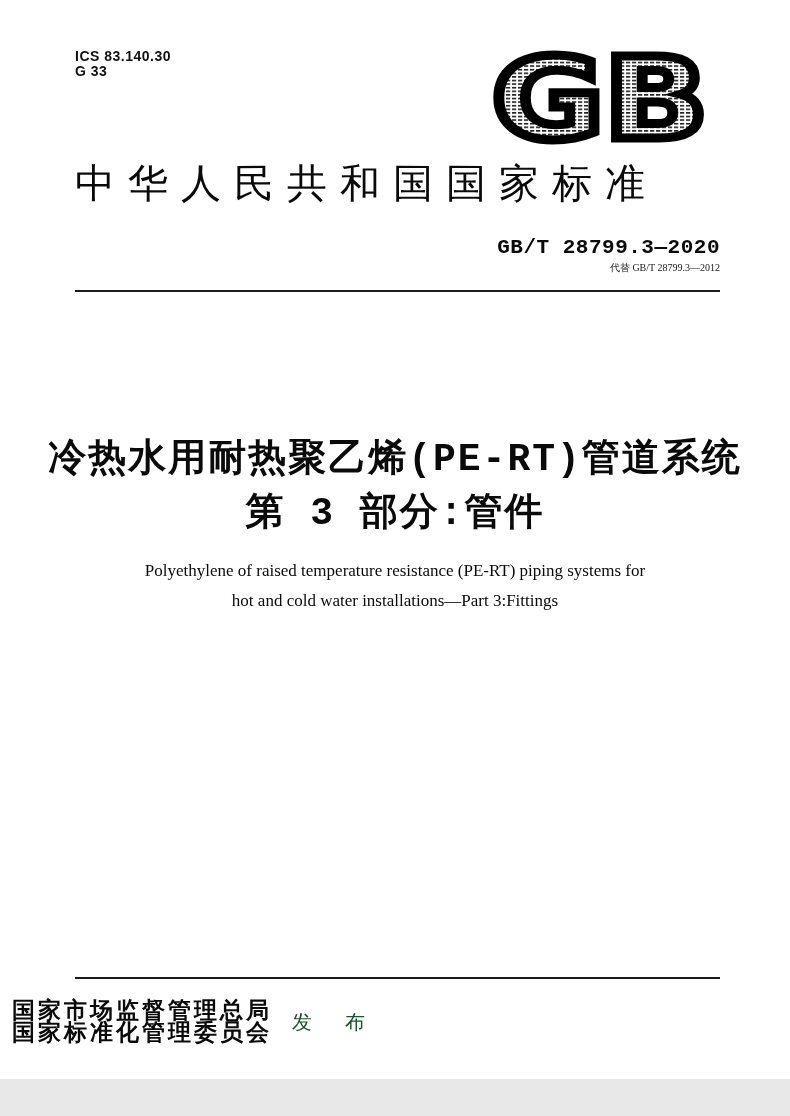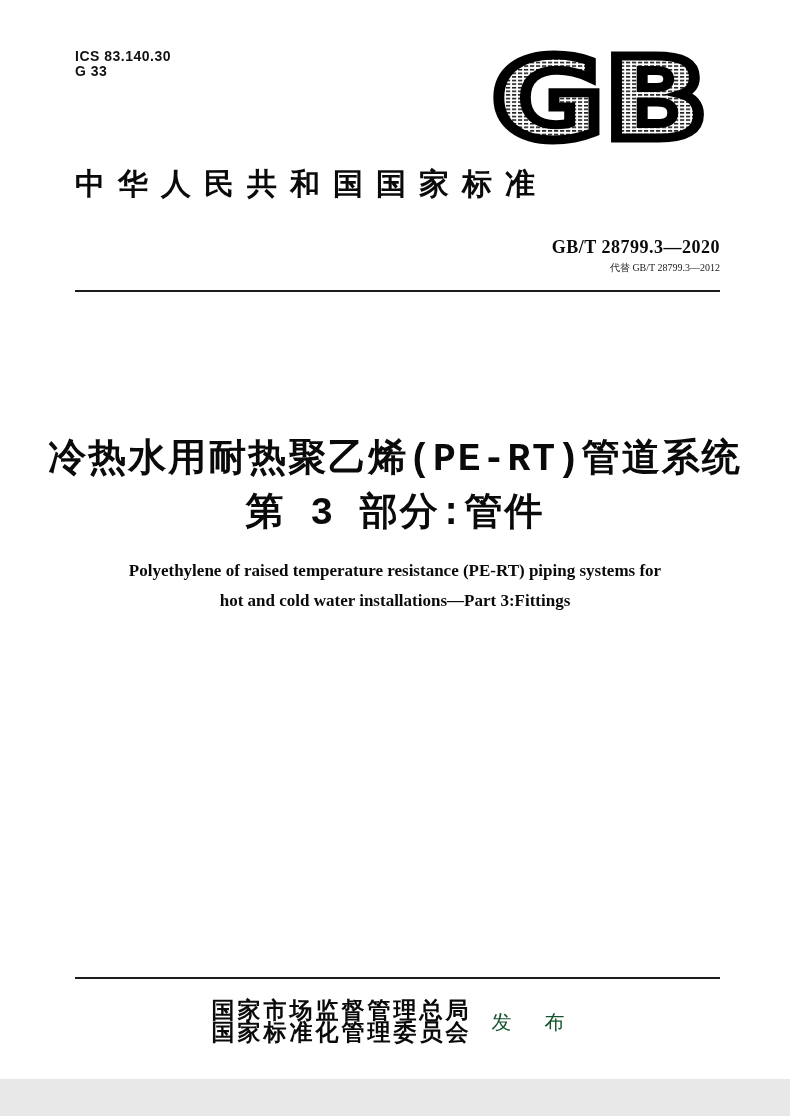--- a/index.html
+++ b/index.html
@@ -33,39 +33,39 @@
     width: 224px;
     height: 96px;
   }
   
   .national-title {
     position: absolute;
     left: 75px;
     top: 156px;
     width: 645px;
     font-family: "Liberation Serif", "DejaVu Serif", serif;
-    font-weight: bold;
-    font-size: 30px;
+    font-weight: normal;
+    font-size: 40px;
     line-height: 56px;
     letter-spacing: 13px;
     margin-right: -13px;
     white-space: nowrap;
     color: #0a0a0a;
   }
   
   .std-number-block {
     position: absolute;
     right: 70px;
     top: 236px;
     text-align: right;
   }
   .std-number {
-    font-family: Liberation Serif, serif;
-    font-weight: bold;
-    font-size: 18px;
+    font-family: Liberation Mono, monospace;
+    font-weight: bold;
+    font-size: 21px;
     line-height: 23px;
     letter-spacing: 0.5px;
     color: #0a0a0a;
   }
   .replaces-note {
     font-family: "Liberation Serif", "DejaVu Serif", serif;
     font-size: 10px;
     line-height: 18px;
     color: #1a1a1a;
   }
@@ -94,21 +94,21 @@
     color: #0a0a0a;
   }
   
   .english-title {
     position: absolute;
     left: 0;
     right: 0;
     top: 556px;
     text-align: center;
     font-family: "Liberation Serif", "DejaVu Serif", serif;
-    font-weight: bold;
+    font-weight: normal;
     font-size: 17px;
     line-height: 30px;
     color: #0a0a0a;
   }
   
   .iso-ref {
     position: absolute;
     left: 0;
     right: 0;
     top: 637px;
@@ -132,22 +132,22 @@
     line-height: 24px;
     color: #0a0a0a;
   }
   
   .publisher-block {
     position: absolute;
     left: 0;
     right: 0;
     top: 1000px;
     display: flex;
-    justify-content: center;
     align-items: center;
+    padding-left: 12px;
   }
   .publisher-lines {
     font-family: "Liberation Serif", "DejaVu Serif", serif;
     font-weight: bold;
     font-size: 23px;
     line-height: 22px;
     letter-spacing: 3px;
     white-space: nowrap;
     color: #0a0a0a;
   }

